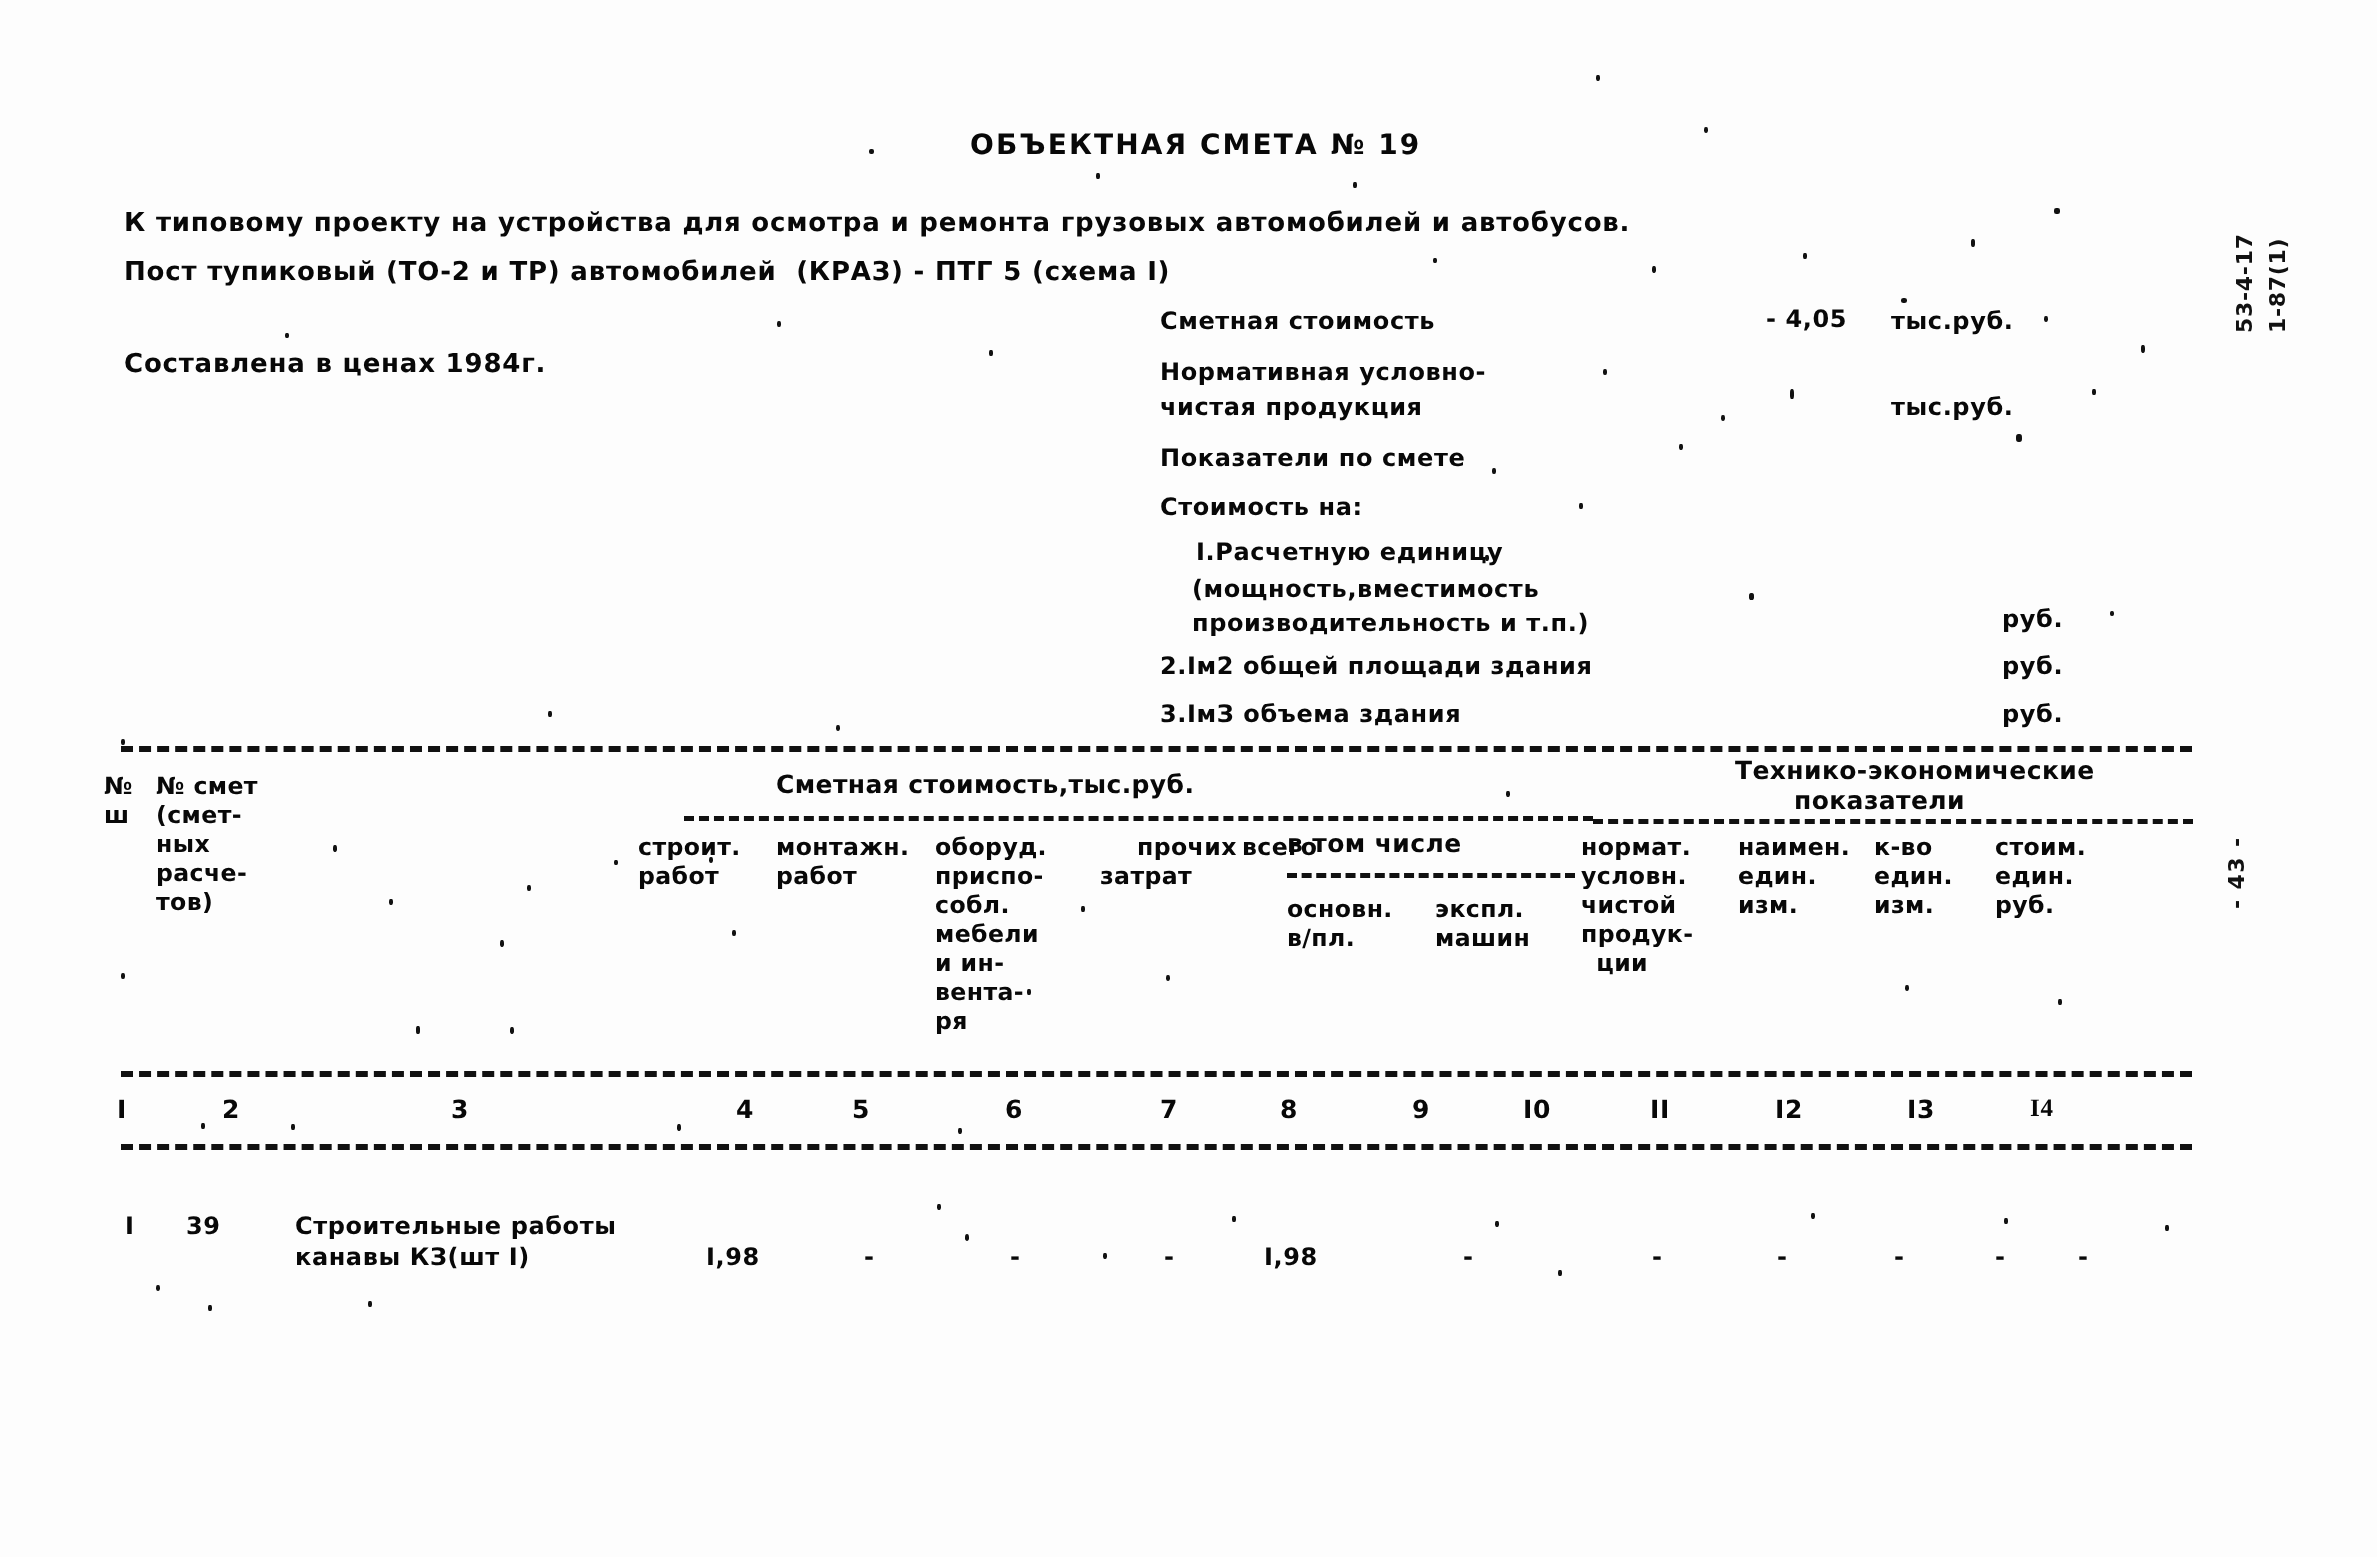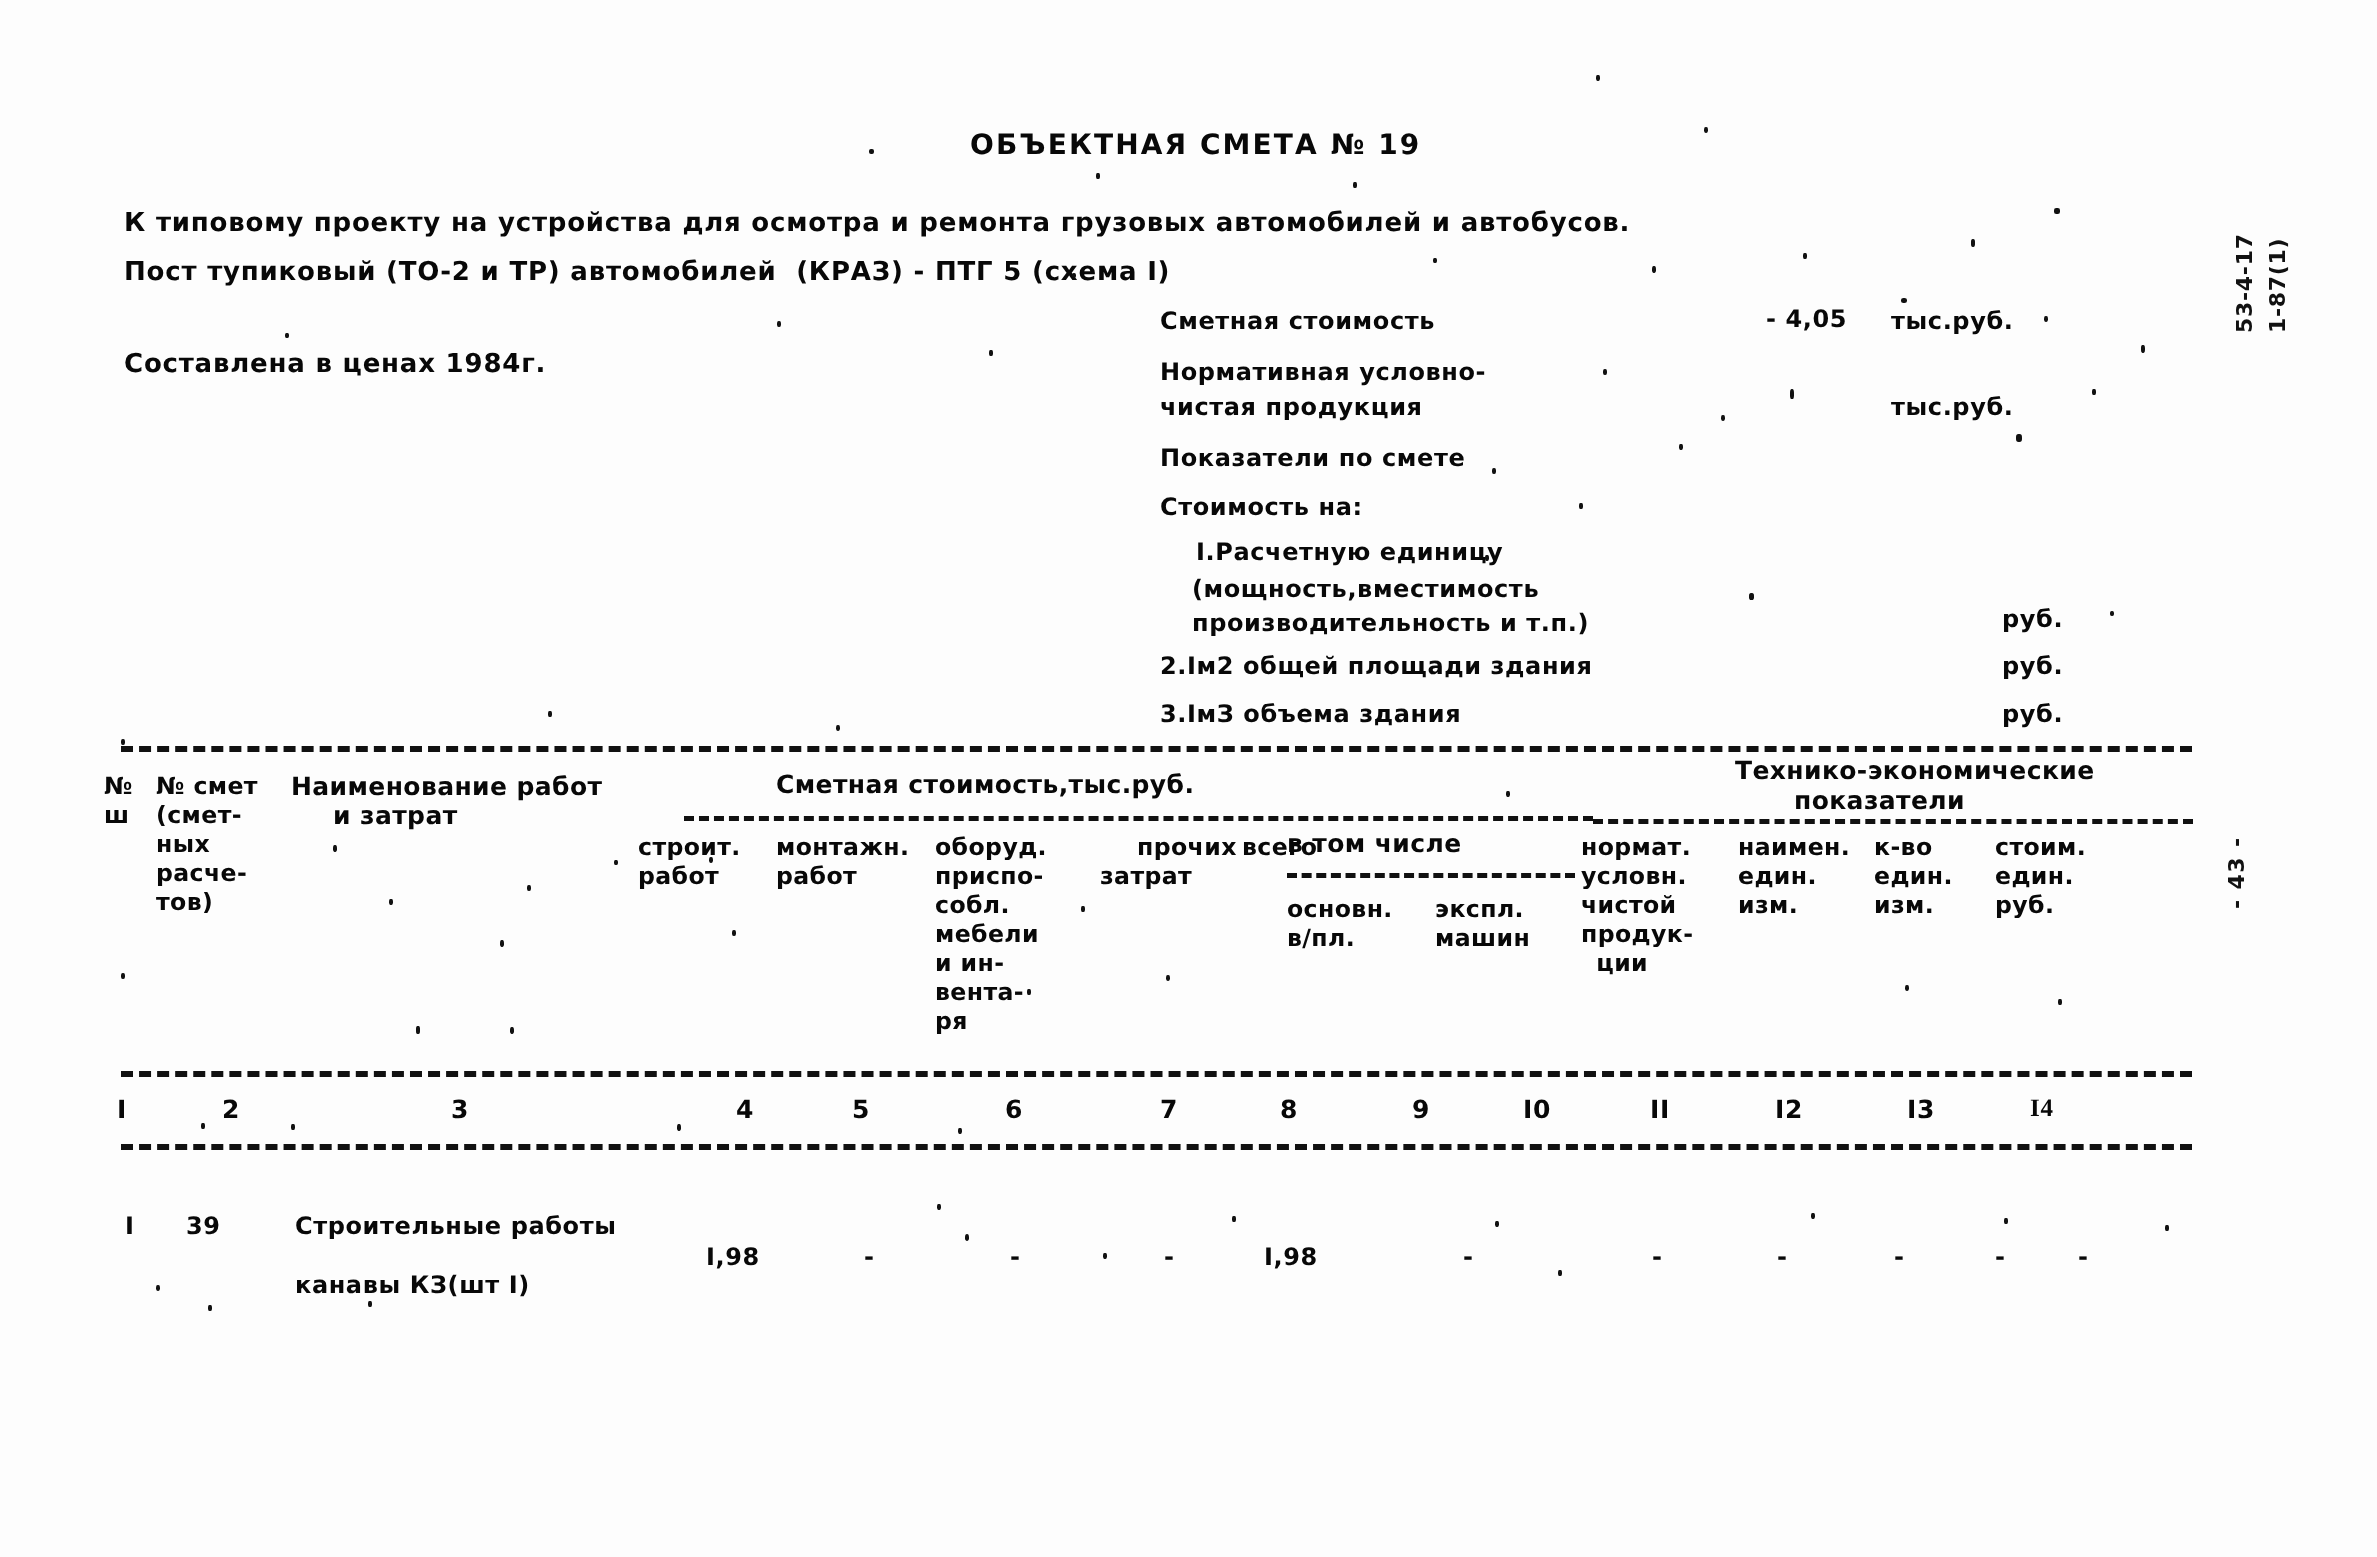--- a/index.html
+++ b/index.html
@@ -141,24 +141,20 @@
   </div>
 
   <div class="col-block" style="left:156px; top:772px;">
     <div class="tw col-line" style="position:relative;">№ смет</div>
     <div class="tw col-line" style="position:relative;">(смет-</div>
     <div class="tw col-line" style="position:relative;">ных</div>
     <div class="tw col-line" style="position:relative;">расче-</div>
     <div class="tw col-line" style="position:relative;">тов)</div>
   </div>
 
-  <div class="col-block" style="left:291px; top:772px;">
-    <div class="tw col-line" style="position:relative; font-size:25px;">Наименование работ</div>
-    <div class="tw col-line" style="position:relative; left:42px; font-size:25px;">и затрат</div>
-  </div>
 
   <div class="col-block" style="left:638px; top:833px;">
     <div class="tw col-line" style="position:relative;">строит.</div>
     <div class="tw col-line" style="position:relative;">работ</div>
   </div>
 
   <div class="col-block" style="left:776px; top:833px;">
     <div class="tw col-line" style="position:relative;text-align:center;">монтажн.</div>
     <div class="tw col-line" style="position:relative;">работ</div>
   </div>
@@ -234,21 +230,21 @@
   <div class="tw num-line" style="left:1775px; top:1095px;">I2</div>
   <div class="tw num-line" style="left:1907px; top:1095px;">I3</div>
   <div class="tw num-line" style="left:2030px; top:1095px;font-family:Liberation Serif, serif;">I4</div>
 
   <div class="dashrule" style="left:121px; top:1144px; width:2071px;"></div>
 
   <div>
     <div class="tw row-line" style="left:125px; top:1211px;">I</div>
     <div class="tw row-line" style="left:186px; top:1211px;">39</div>
     <div class="tw row-line" style="left:295px; top:1211px;">Строительные работы</div>
-    <div class="tw row-line" style="left:295px; top:1242px;margin-top:28px;">канавы КЗ(шт I)</div>
+    <div class="tw row-line" style="left:295px; top:1242px;">канавы КЗ(шт I)</div>
     <div class="tw row-line" style="left:706px; top:1242px;">I,98</div>
     <div class="tw row-line" style="left:864px; top:1242px;">-</div>
     <div class="tw row-line" style="left:1010px; top:1242px;">-</div>
     <div class="tw row-line" style="left:1164px; top:1242px;">-</div>
     <div class="tw row-line" style="left:1264px; top:1242px;">I,98</div>
     <div class="tw row-line" style="left:1463px; top:1242px;">-</div>
     <div class="tw row-line" style="left:1652px; top:1242px;">-</div>
     <div class="tw row-line" style="left:1777px; top:1242px;">-</div>
     <div class="tw row-line" style="left:1894px; top:1242px;">-</div>
     <div class="tw row-line" style="left:1995px; top:1242px;">-</div>

